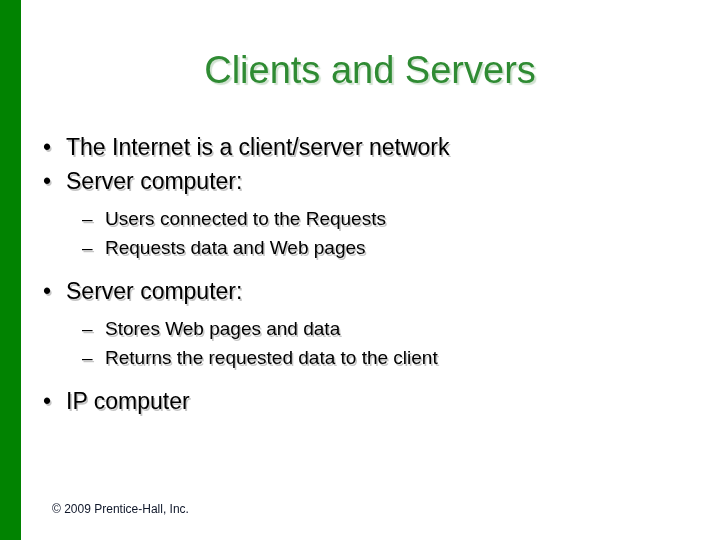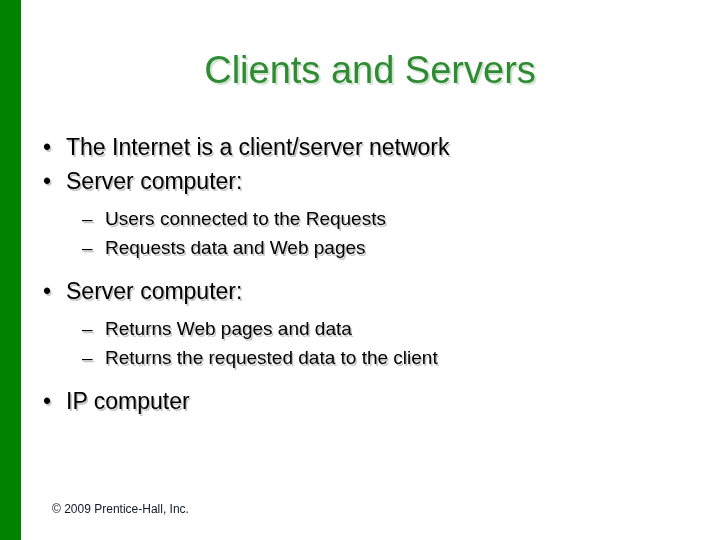--- a/index.html
+++ b/index.html
@@ -142,21 +142,21 @@
 
     <div class="lvl1">
       <span class="marker">•</span>
       <span>Server computer:</span>
     </div>
 
     <div class="gap-sm"></div>
 
     <div class="lvl2">
       <span class="marker">–</span>
-      <span>Returns Web pages and data</span>
+      <span>Stores Web pages and data</span>
     </div>
 
     <div class="lvl2">
       <span class="marker">–</span>
       <span>Returns the requested data to the client</span>
     </div>
 
     <div class="gap-md"></div>
 
     <div class="lvl1">

